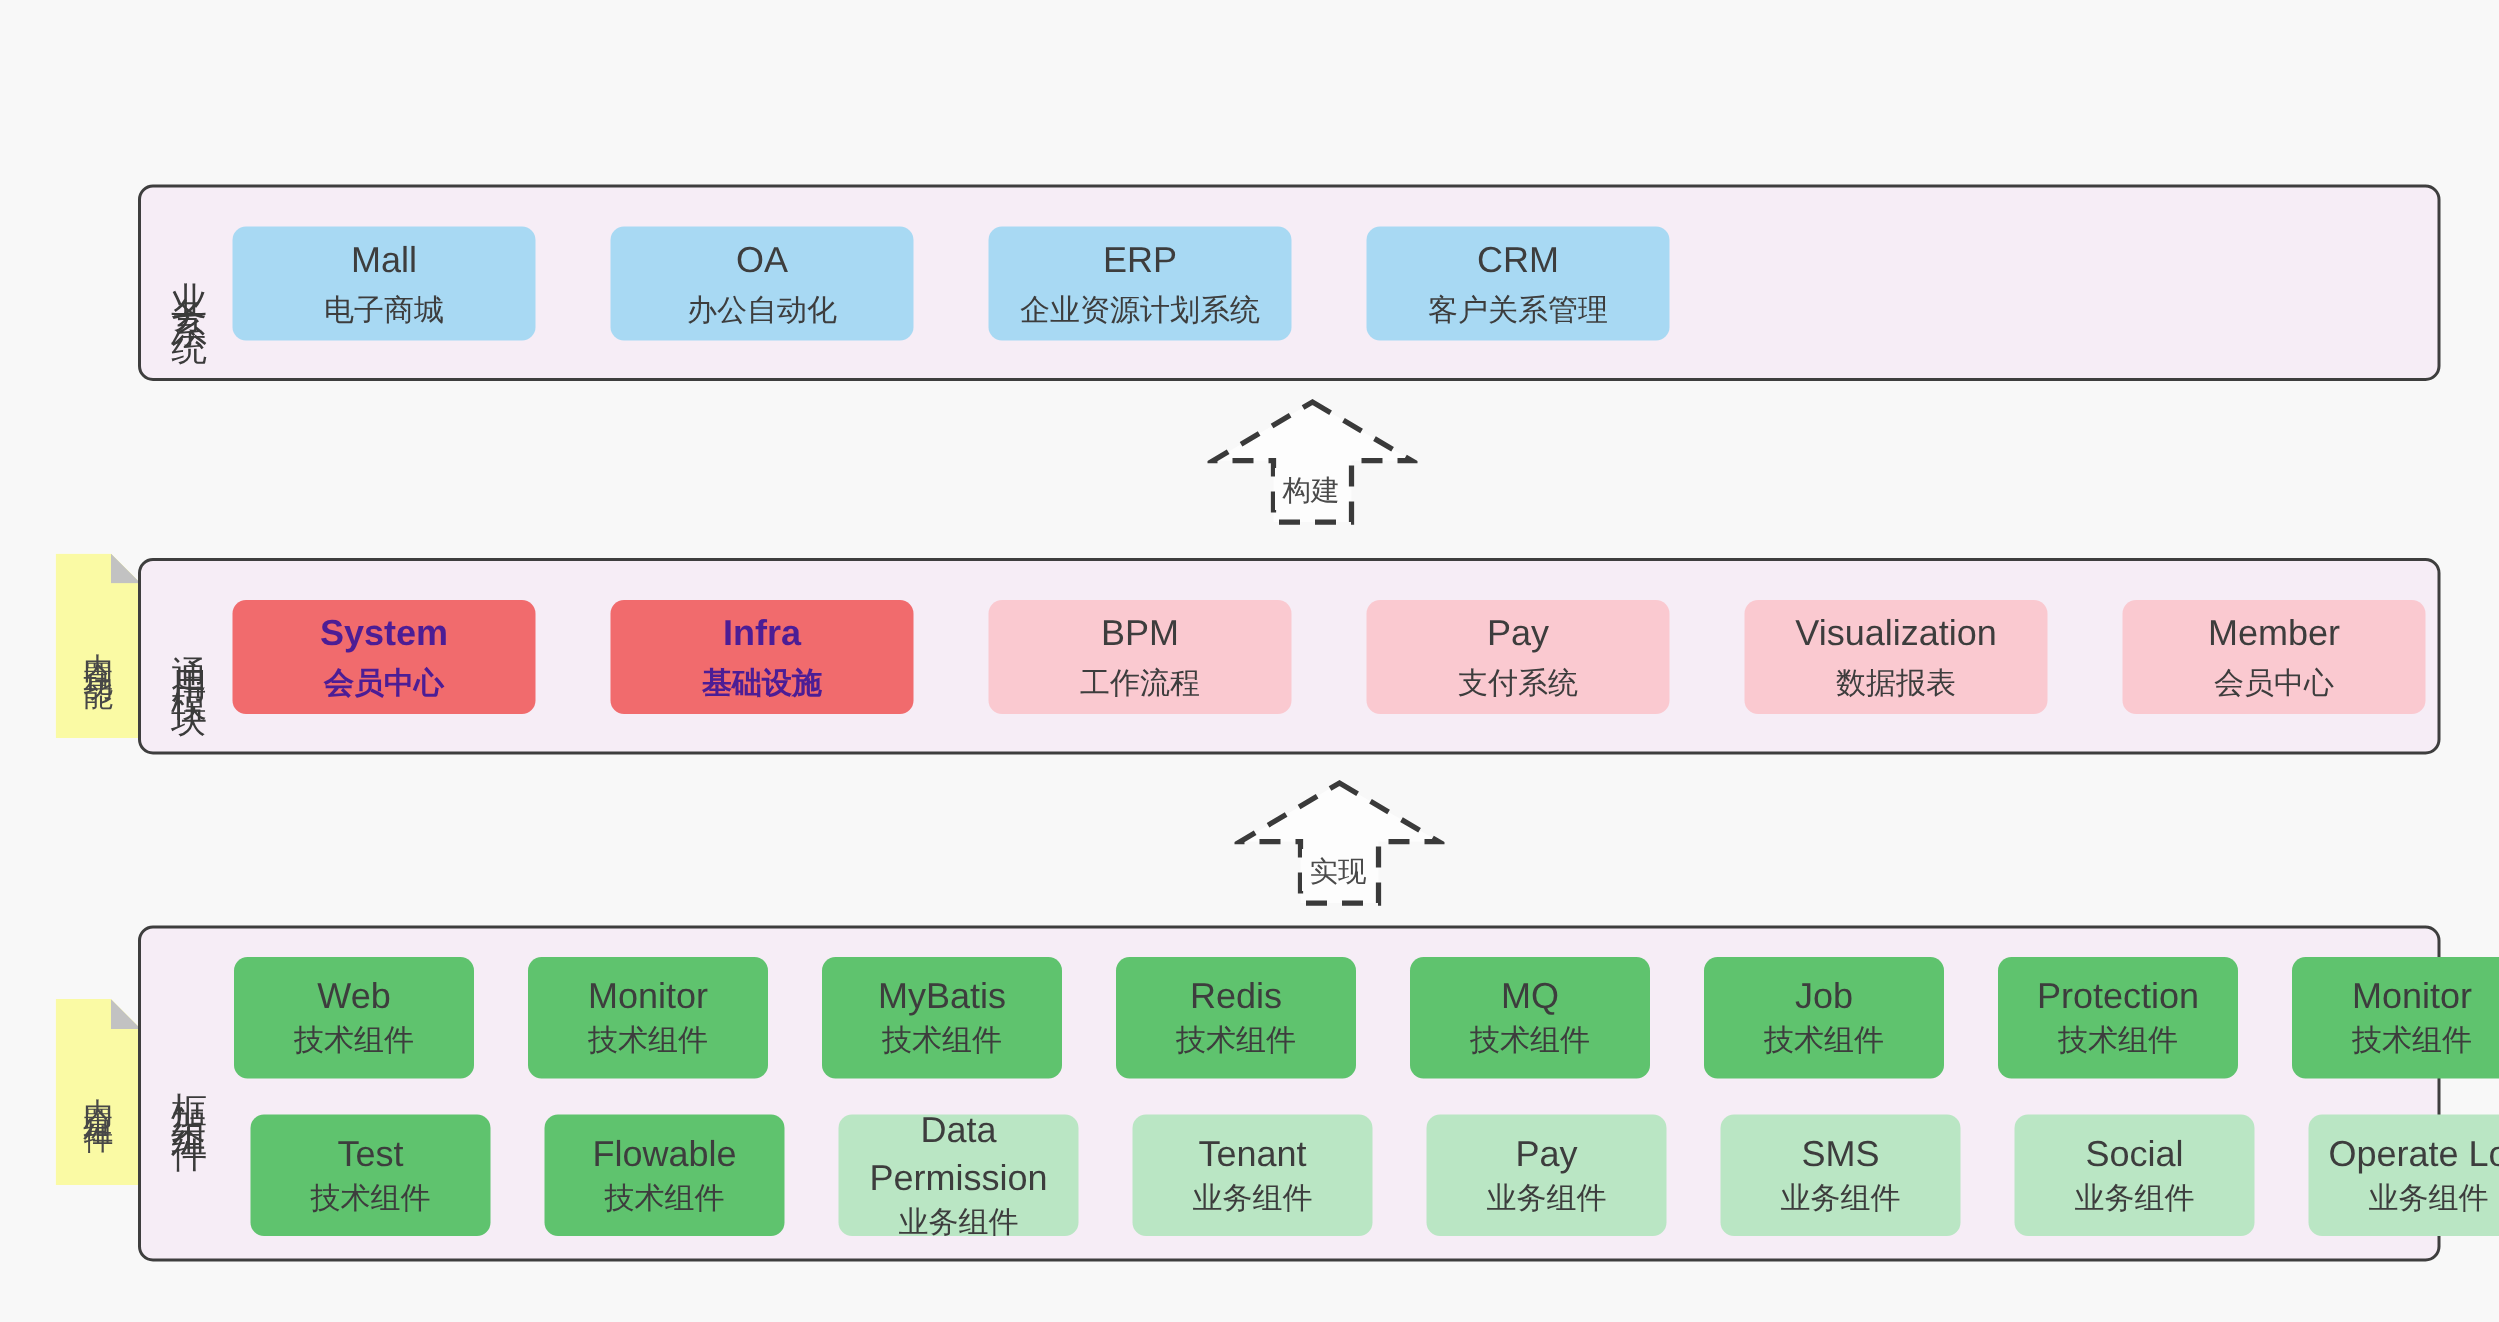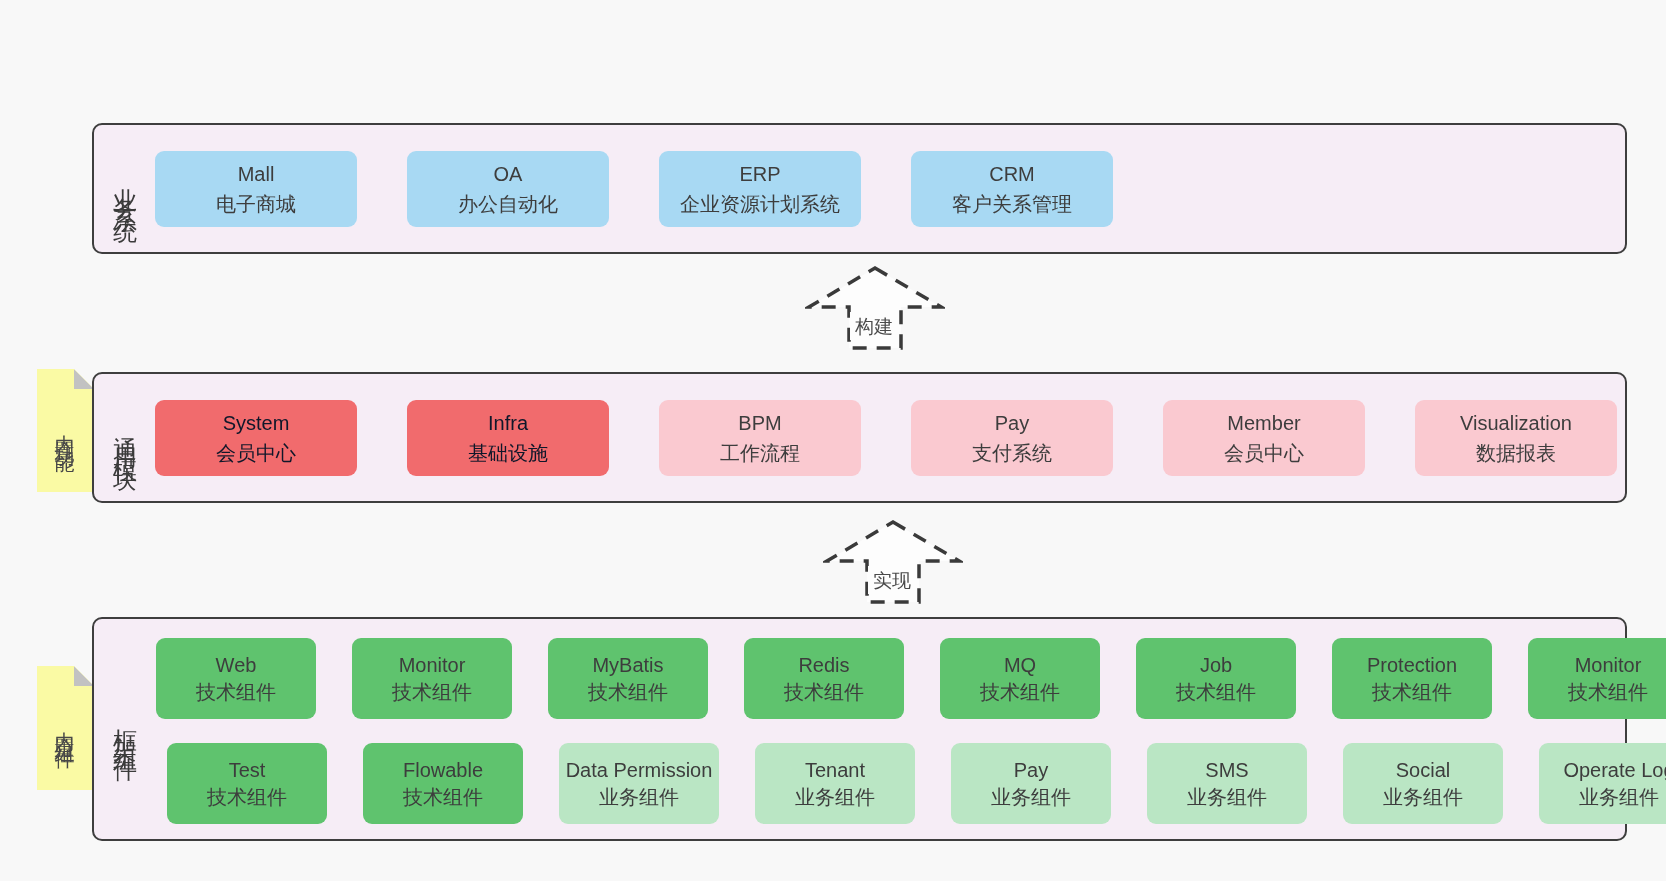--- a/index.html
+++ b/index.html
@@ -30,24 +30,24 @@
   }
   .boxes-sm{position:absolute;left:62px;display:flex;gap:36px;}
   .boxes-sm.row-a{top:19px;}
   .boxes-sm.row-b{top:124px;padding-left:11px;}
   .box{
     width:202px;height:76px;border-radius:9px;
     display:flex;flex-direction:column;align-items:center;justify-content:center;
     text-align:center;line-height:1.5;
   }
   .boxes-sm .box{width:160px;height:81px;line-height:1.35;}
-  .box .name{font-size:20px;text-align:right;}
+  .box .name{font-size:24px;}
   .box .desc{font-size:20px;}
   .blue{background:var(--blue);}
-  .red{background:var(--red);color:#0f172a;}
+  .red{background:var(--red);color:#4c1d95;font-weight:bold;}
   .pink{background:var(--pink);}
   .green{background:var(--green);}
   .lightgreen{background:var(--lightgreen);}
   .note{
     position:absolute;left:37px;width:57px;z-index:0;
     background:var(--yellow);
     clip-path:polygon(0 0,calc(100% - 20px) 0,100% 20px,100% 100%,0 100%);
   }
   #note-modules{top:369px;height:123px;}
   #note-components{top:666px;height:124px;}
@@ -135,27 +135,27 @@
           <span class="name">BPM</span>
           <span class="desc">工作流程</span>
         </div>
 
         <div class="box pink">
           <span class="name">Pay</span>
           <span class="desc">支付系统</span>
         </div>
 
         <div class="box pink">
+          <span class="name">Visualization</span>
+          <span class="desc">数据报表</span>
+        </div>
+
+        <div class="box pink">
           <span class="name">Member</span>
           <span class="desc">会员中心</span>
-        </div>
-
-        <div class="box pink">
-          <span class="name">Visualization</span>
-          <span class="desc">数据报表</span>
         </div>
       </div>
   </div>
 
   <div class="arrow" id="arrow-implement">
     <svg width="140" height="88" viewBox="0 0 140 88">
       <polygon points="70,4 136,43 96,43 96,84 44,84 44,43 4,43" fill="#fdfdfd" stroke="#3a3a3a" stroke-width="3.5" stroke-dasharray="14 10" stroke-linejoin="miter"></polygon>
       <rect x="45" y="48" width="48" height="28" fill="#fdfdfd"></rect>
       <text x="69" y="69" text-anchor="middle" font-size="19" fill="#4a4a4a">实现</text>
     </svg>

